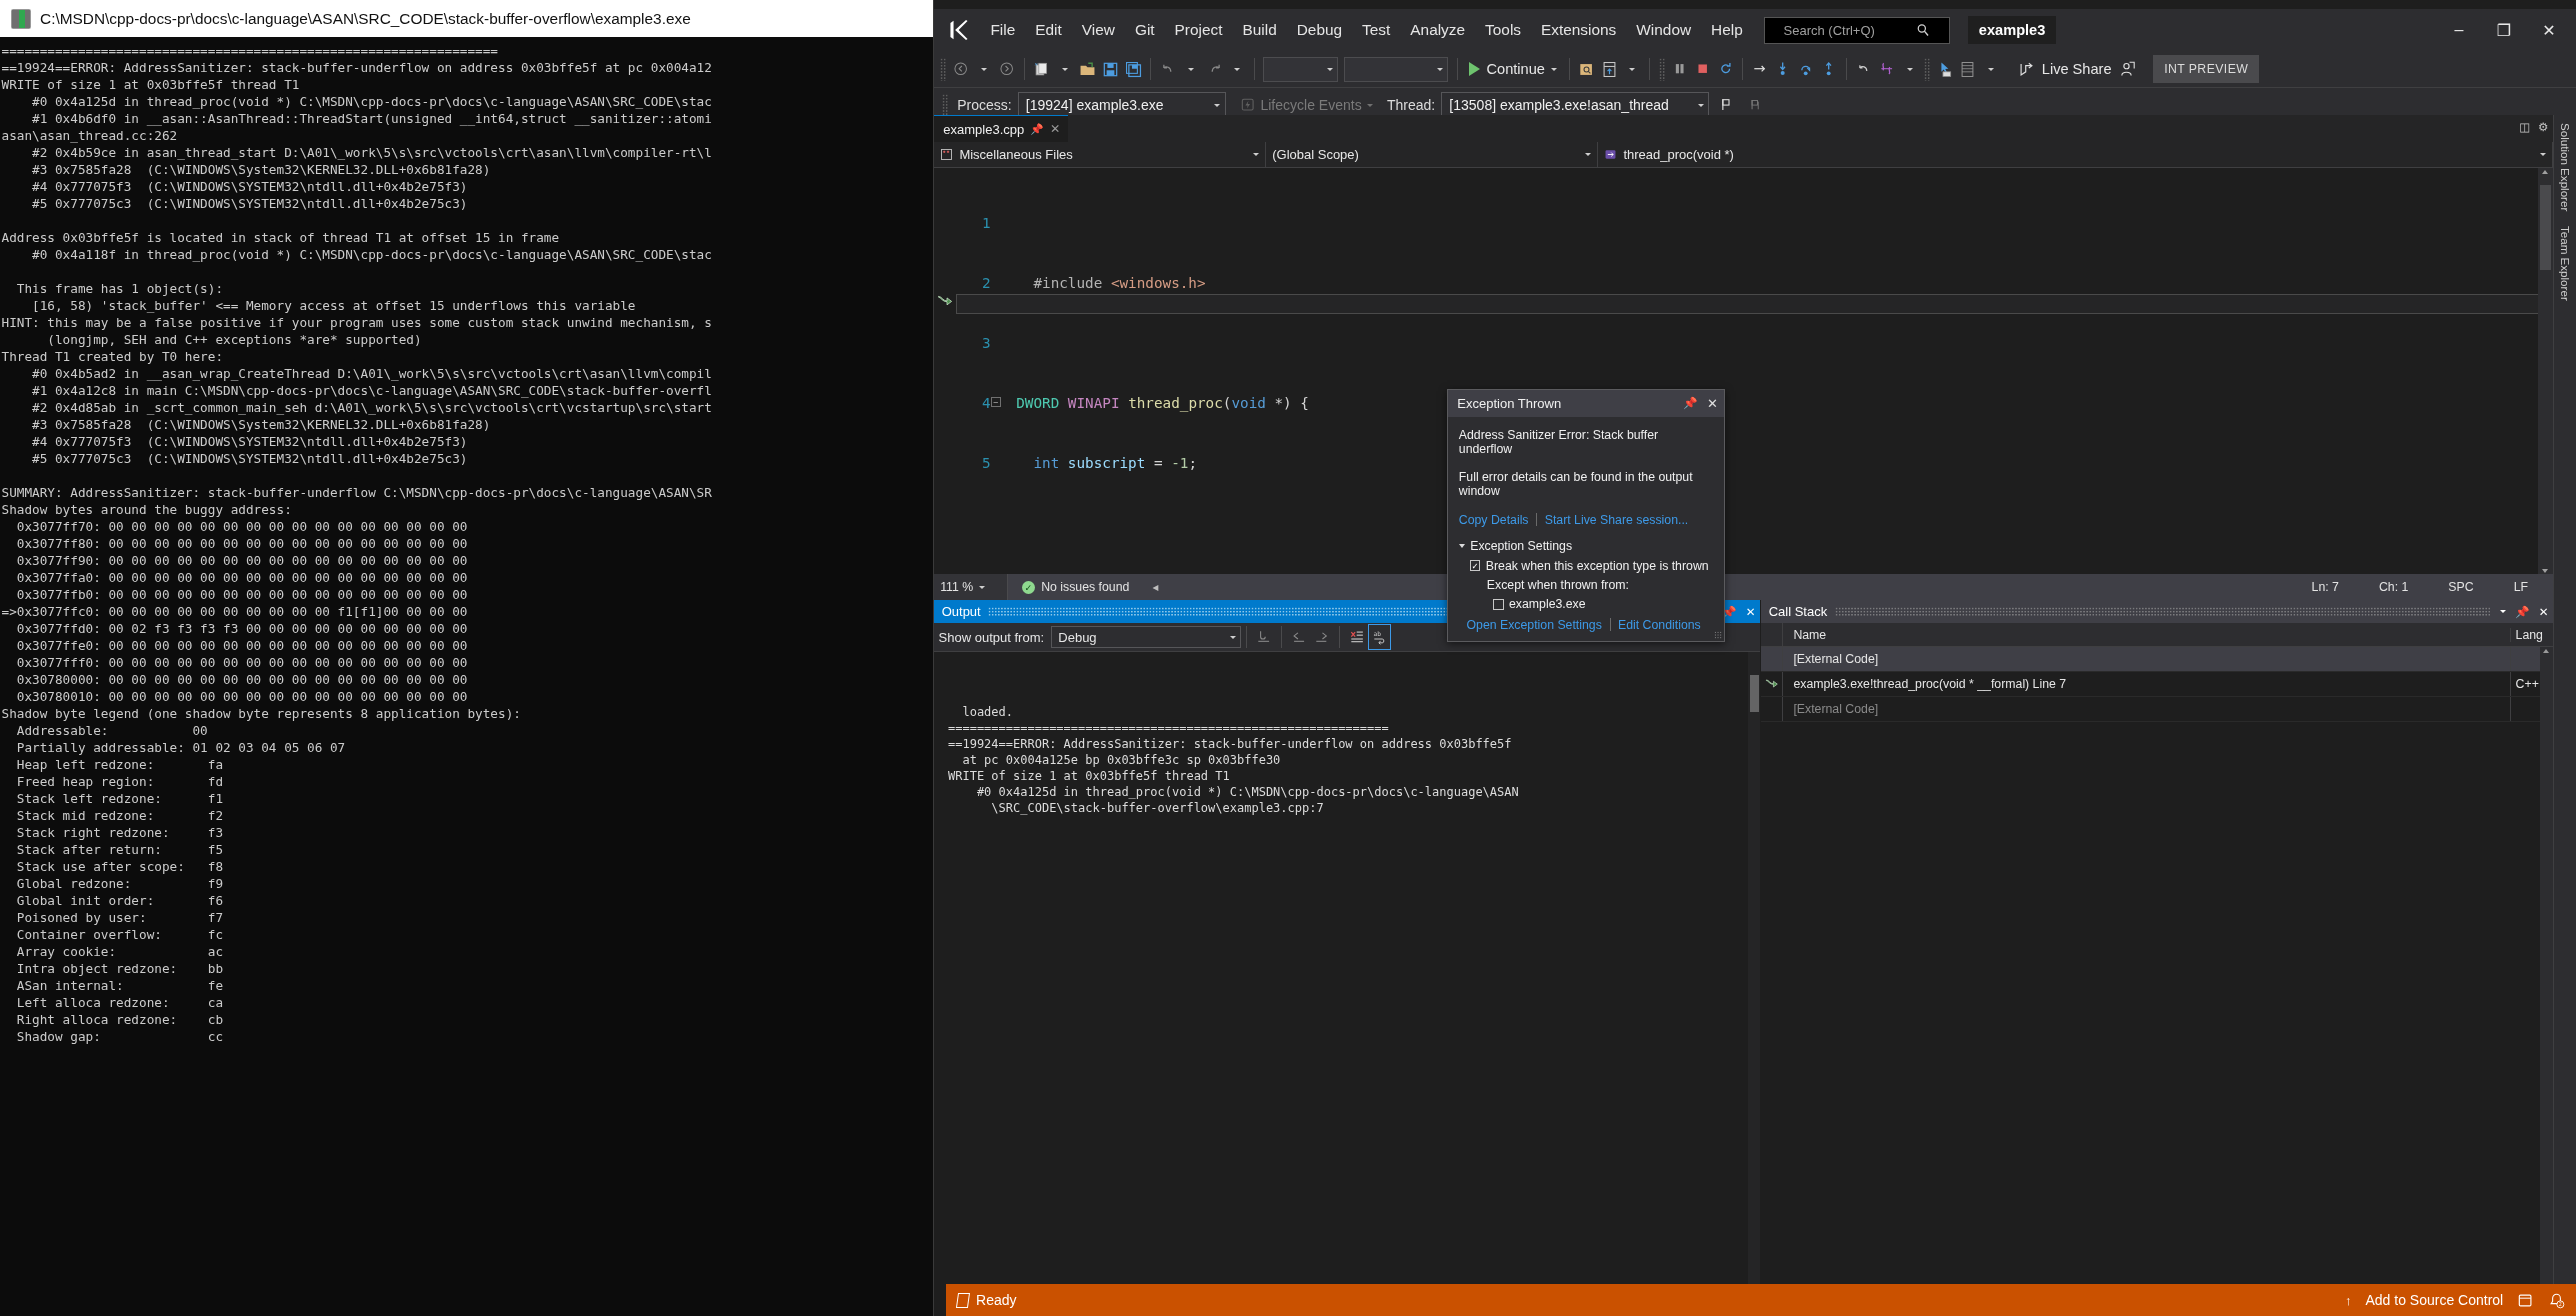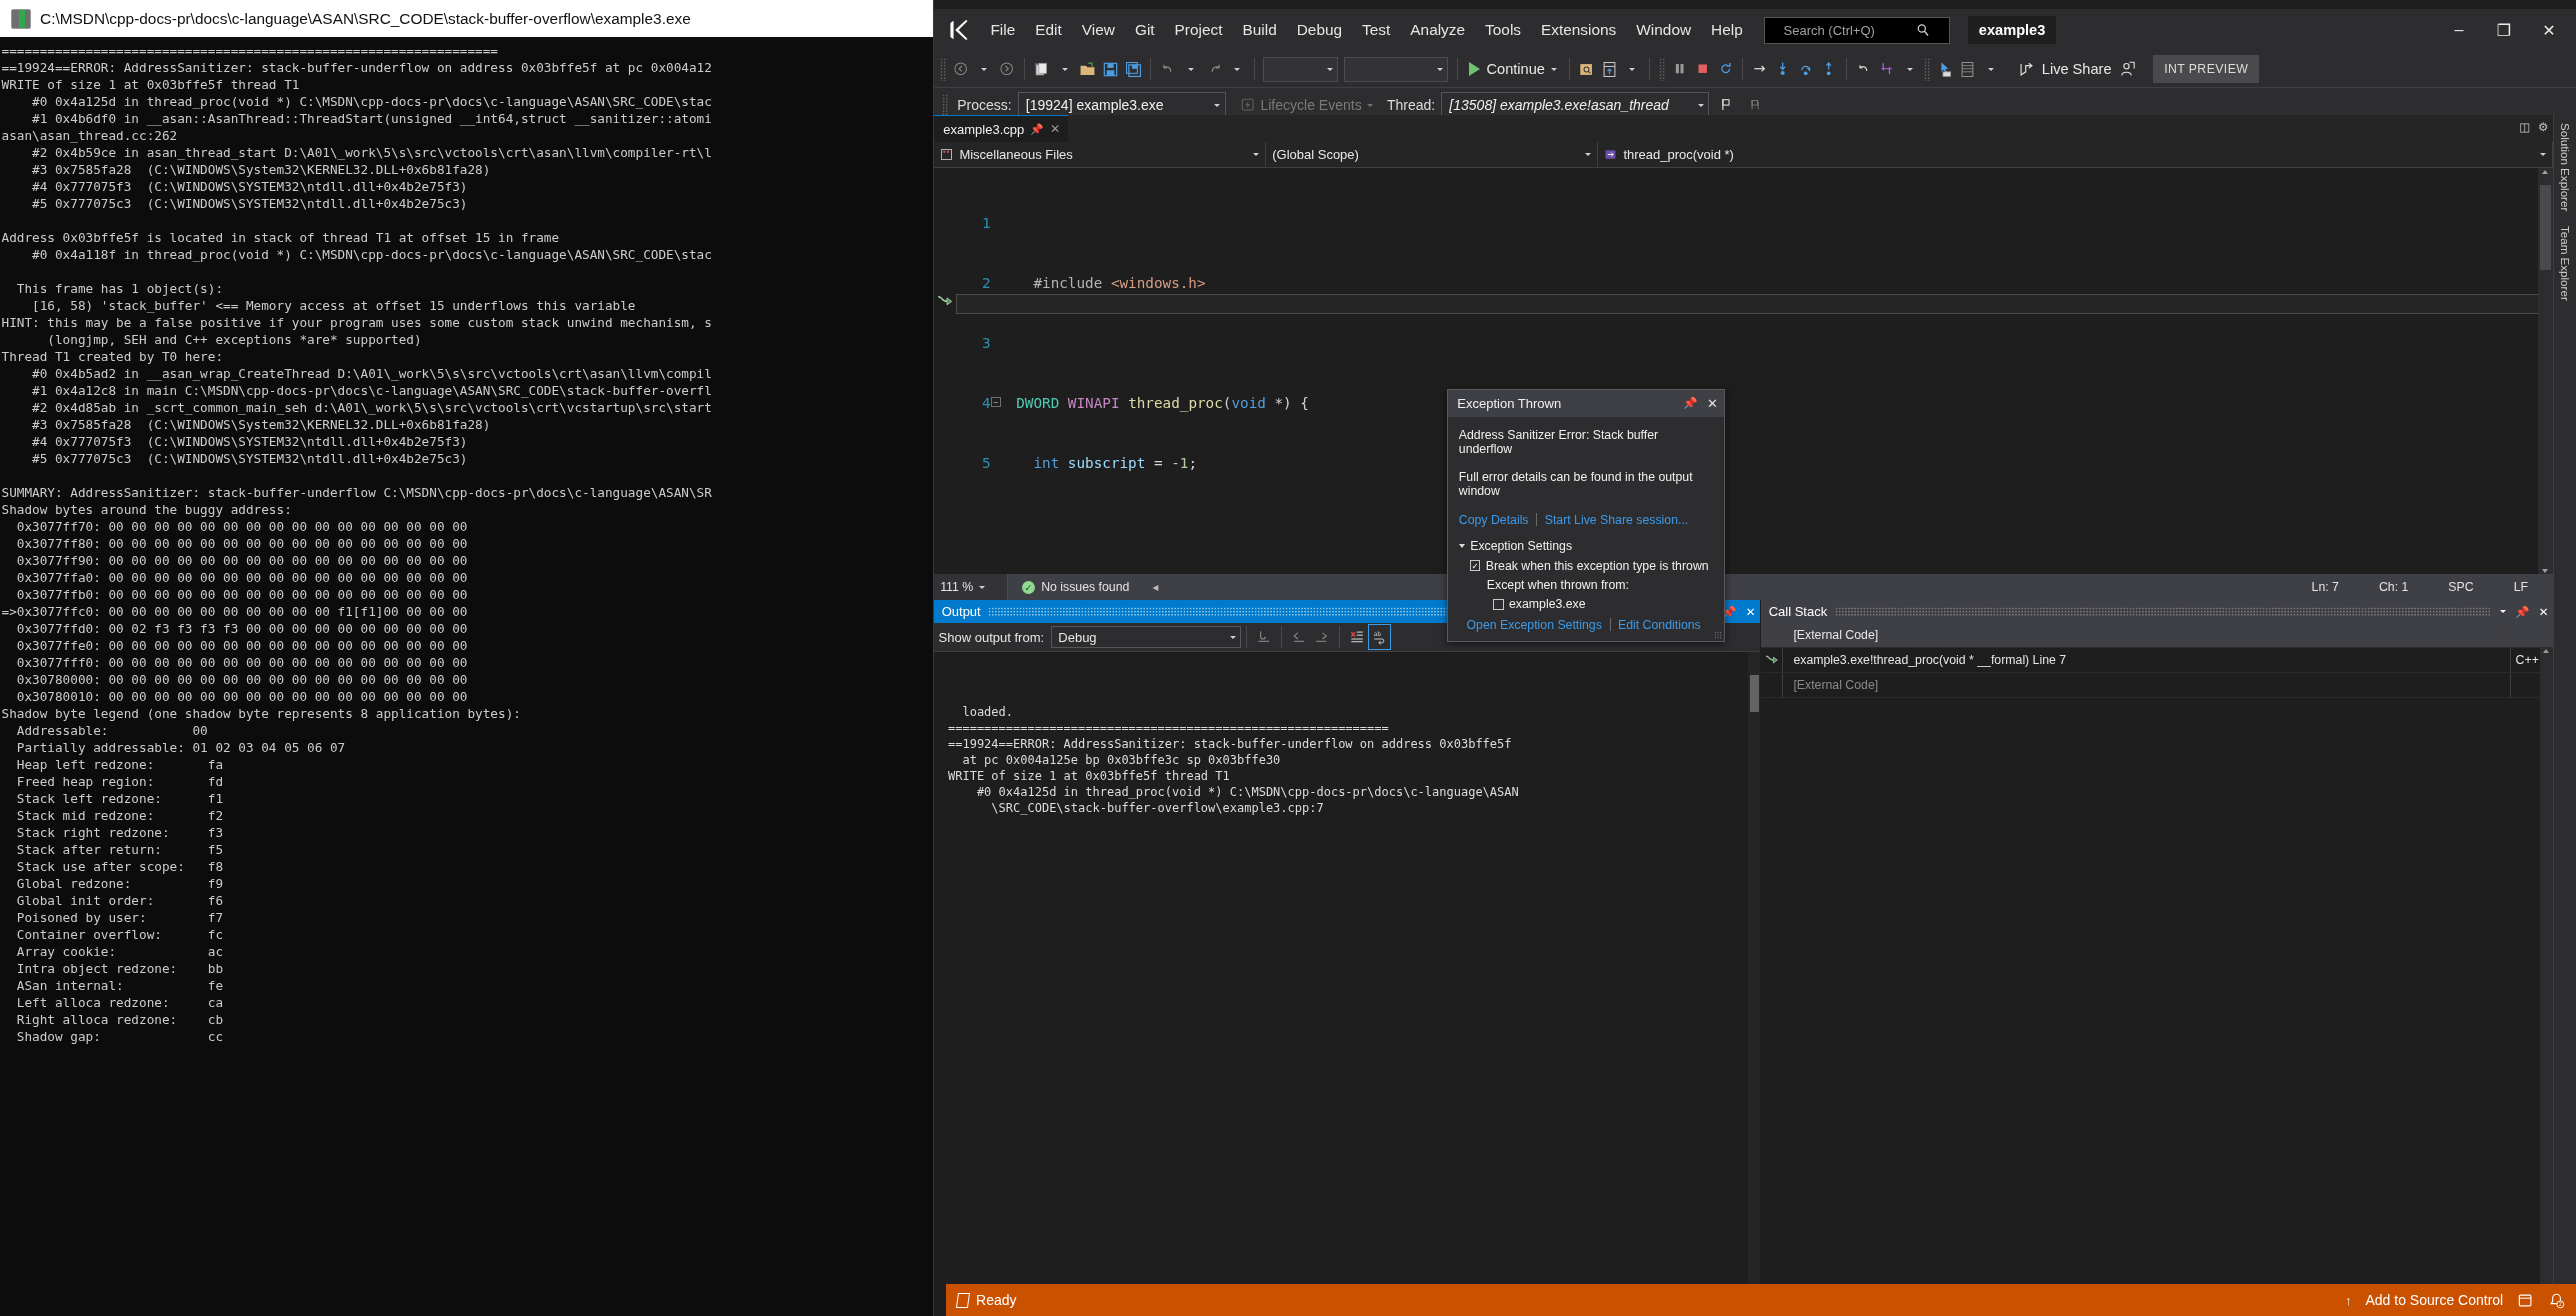--- a/index.html
+++ b/index.html
@@ -454,21 +454,21 @@
       <span>
         <svg width="15.4" height="15.4" viewBox="0 0 20 20">
             <rect x="3" y="3" width="14" height="14" rx="2" fill="none" stroke="#606060" stroke-width="1.4"></rect>
             <path d="M11 5 L7 11 L10 11 L9 15 L13 9 L10 9 Z" fill="#606060"></path>
           </svg>
       </span>
       <span class="dim">Lifecycle Events</span>
       <span class="caret" style="border-top-color:#707070;"></span>
     </div>
     <div class="dbg-label" style="margin-left:7.7px;">Thread:</div>
-    <div class="dbg-combo" style="width:268px;font-style:italic;">
+    <div class="dbg-combo" style="width:268px;">
       <span class="cv">[13508] example3.exe!asan_thread</span>
       <span class="caret"></span>
     </div>
     <div class="tb-btn">
       <svg width="15.4" height="15.4" viewBox="0 0 20 20">
           <path d="M5 3 L5 17" stroke="#e0e0e0" stroke-width="1.5"></path>
           <rect x="5" y="3.5" width="8" height="7" fill="none" stroke="#e0e0e0" stroke-width="1.4"></rect>
         </svg>
     </div>
     <div class="tb-btn">
@@ -690,20 +690,25 @@
         <div class="pane-head" style="background:#3f3f46;">
           <span>Call Stack</span>
           <span class="dots" style="background-image:radial-gradient(#7a7a7d 36%, transparent 38%);"></span>
           <span class="ctl">
             <span class="caret" style="border-top-color:#ffffff;"></span>
             <span>📌</span>
             <span>✕</span>
           </span>
         </div>
         <div id="cs-table">
+          <div id="cs-header">
+            <div class="c1"></div>
+            <div class="c2">Name</div>
+            <div class="c3">Lang</div>
+          </div>
           <div class="cs-row selected">
             <div class="c1"></div>
             <div class="c2">[External Code]</div>
             <div class="c3"></div>
           </div>
           <div class="cs-row">
             <div class="c1">
               <span>
                 <svg width="13" height="11.6" viewBox="0 0 20 18">
                     <path d="M2 3 C6 3 8 9 13 9 L13 5 L19 9.5 L13 14 L13 10 C7 10 5 4 2 4 Z" fill="#4f8f4f" stroke="#c8e6c8" stroke-width="1"></path>

